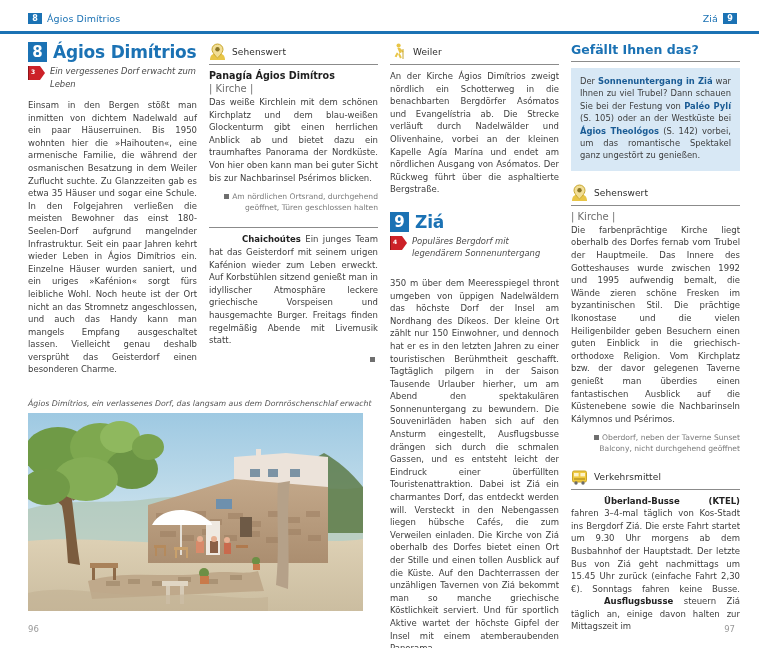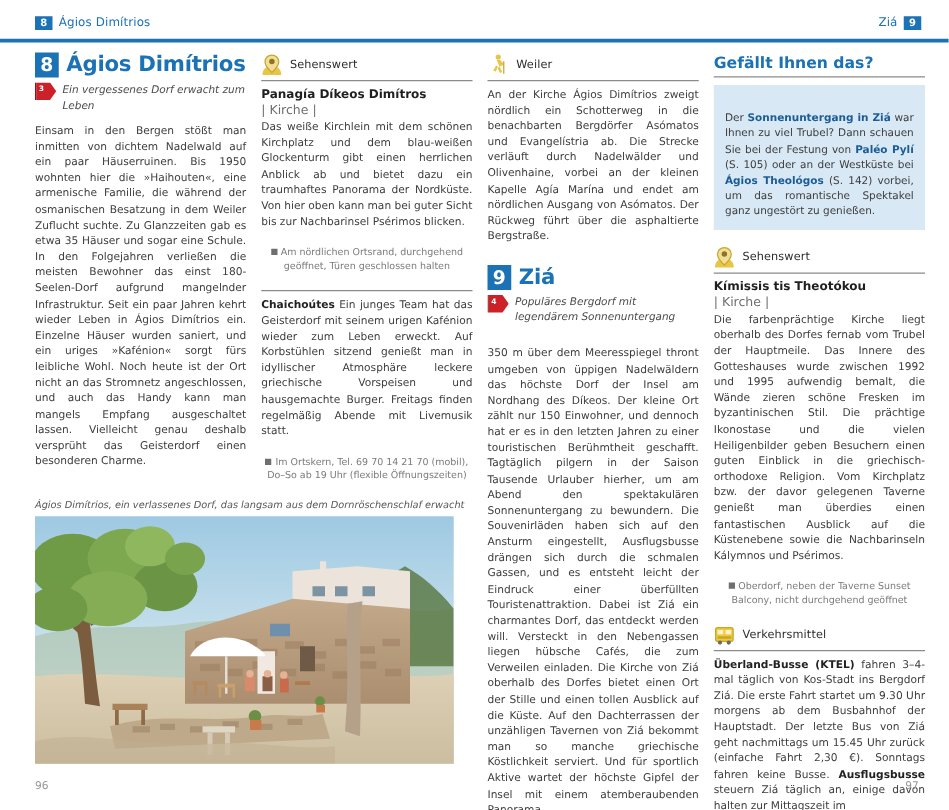--- a/index.html
+++ b/index.html
@@ -131,21 +131,21 @@
   
   .body-text {
     font-size: 8.5px;
     line-height: 12.6px;
     text-align: justify;
     color: #3d3d3d;
     margin: 0 0 8px 0;
     -webkit-hyphens: auto;
     hyphens: auto;
   }
-  .body-text b { color: #222; }
+  .body-text b { color: #222; margin-left: 33px; }
 
   
   .cat {
     margin-bottom: 5px;
   }
   .cat-row {
     display: flex;
     align-items: center;
     gap: 6px;
     height: 20px;
@@ -178,22 +178,22 @@
   .poi-kind {
     font-size: 10px;
     color: #6e6e6e;
     margin: 0 0 2px 0;
     line-height: 11px;
   }
   .poi-info {
     font-size: 7.6px;
     line-height: 10.6px;
     color: #7b7b7b;
-    margin: 13px 0 0 0;
-    text-align: center;
+    margin: 3px 0 0 0;
+    text-align: right;
   }
   .sq {
     display: inline-block;
     width: 5px;
     height: 5px;
     background: #6f6f6f;
     margin-right: 3px;
     vertical-align: 0px;
   }
 
@@ -227,21 +227,21 @@
     font-size: 12.5px;
     font-weight: bold;
     margin: 0 0 4px 0;
   }
   .tipbox-rule {
     border-bottom: 1px solid #8b8b8b;
     margin-bottom: 6px;
   }
   .tipbox {
     background: #d8e8f5;
-    padding: 20px 9px 9px 9px;
+    padding: 7px 9px 9px 9px;
     font-size: 8.4px;
     line-height: 12.4px;
     color: #3d3d3d;
     text-align: justify;
   }
   .tipbox b { color: #1b5c95; }
 
   
   .folio {
     position: absolute;
@@ -428,33 +428,33 @@
               <path d="M1,17 C1,12 4,10 8.5,10 C13,10 16,12 16,17 Z" fill="#e8c547"></path>
               <path d="M8.5,1 C11.6,1 14,3.4 14,6.4 C14,10 8.5,15 8.5,15 C8.5,15 3,10 3,6.4 C3,3.4 5.4,1 8.5,1 Z" fill="#f2de95" stroke="#c8a72f" stroke-width="1"></path>
               <circle cx="8.5" cy="6.2" r="2.2" fill="#8a7526"></circle>
             </svg>
           </span>
           <span class="cat-label">Sehenswert</span>
         </div>
         <div class="cat-rule"></div>
       </div>
 
-      <div class="poi-name">Panagía Díkeos Dimítros</div>
+      <div class="poi-name">Panagía Ágios Dimítros</div>
       <div class="poi-kind">| Kirche |</div>
       <p class="body-text">Das weiße Kirchlein mit dem schönen Kirchplatz und dem blau-weißen Glockenturm gibt einen herrlichen Anblick ab und bietet dazu ein traumhaftes Panorama der Nordküste. Von hier oben kann man bei guter Sicht bis zur Nachbarinsel Psérimos blicken.</p>
       <p class="poi-info"><span class="sq"></span><span>Am nördlichen Ortsrand, durchgehend geöffnet, Türen geschlossen halten</span></p>
 
       <div class="spacer-12"></div>
 
       <div class="cat">
         <div class="cat-rule"></div>
       </div>
 
       <p class="body-text"><b>Chaichoútes</b> <span>Ein junges Team hat das Geisterdorf mit seinem urigen Kafénion wieder zum Leben erweckt. Auf Korbstühlen sitzend genießt man in idyllischer Atmosphäre leckere griechische Vorspeisen und hausgemachte Burger. Freitags finden regelmäßig Abende mit Livemusik statt.</span></p>
-      <p class="poi-info"><span class="sq"></span><span>Im Ortskern, Tel. 69 70 14 21 70 (mobil), Do–So ab 19 Uhr (flexible Öffnungszeiten)</span></p>
+      <p class="poi-info"><span class="sq"></span></p>
     </div>
 
     <div class="col">
 
       <div class="cat">
         <div class="cat-row">
           <span class="cat-icon">
             <svg width="17" height="18" viewBox="0 0 17 18">
               <circle cx="8.6" cy="2.6" r="2.1" fill="#e8c547"></circle>
               <path d="M7.4,5 L10.4,5 L11.6,9.6 L9.6,10.2 Z" fill="#e8c547"></path>
@@ -511,21 +511,20 @@
               <path d="M1,17 C1,12 4,10 8.5,10 C13,10 16,12 16,17 Z" fill="#e8c547"></path>
               <path d="M8.5,1 C11.6,1 14,3.4 14,6.4 C14,10 8.5,15 8.5,15 C8.5,15 3,10 3,6.4 C3,3.4 5.4,1 8.5,1 Z" fill="#f2de95" stroke="#c8a72f" stroke-width="1"></path>
               <circle cx="8.5" cy="6.2" r="2.2" fill="#8a7526"></circle>
             </svg>
           </span>
           <span class="cat-label">Sehenswert</span>
         </div>
         <div class="cat-rule"></div>
       </div>
 
-      <div class="poi-name">Kímissis tis Theotókou</div>
       <div class="poi-kind">| Kirche |</div>
       <p class="body-text">Die farbenprächtige Kirche liegt oberhalb des Dorfes fernab vom Trubel der Hauptmeile. Das Innere des Gotteshauses wurde zwischen 1992 und 1995 aufwendig bemalt, die Wände zieren schöne Fresken im byzantinischen Stil. Die prächtige Ikonostase und die vielen Heiligenbilder geben Besuchern einen guten Einblick in die griechisch-orthodoxe Religion. Vom Kirchplatz bzw. der davor gelegenen Taverne genießt man überdies einen fantastischen Ausblick auf die Küstenebene sowie die Nachbarinseln Kálymnos und Psérimos.</p>
       <p class="poi-info"><span class="sq"></span><span>Oberdorf, neben der Taverne Sunset Balcony, nicht durchgehend geöffnet</span></p>
 
       <div class="spacer-12"></div>
 
       <div class="cat">
         <div class="cat-row">
           <span class="cat-icon">
             <svg width="17" height="18" viewBox="0 0 17 18">

